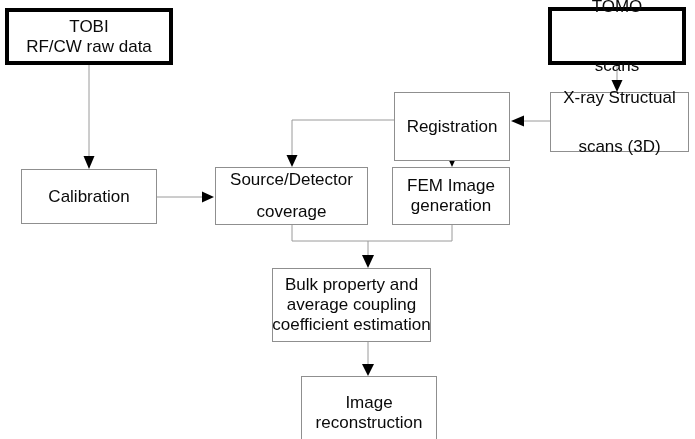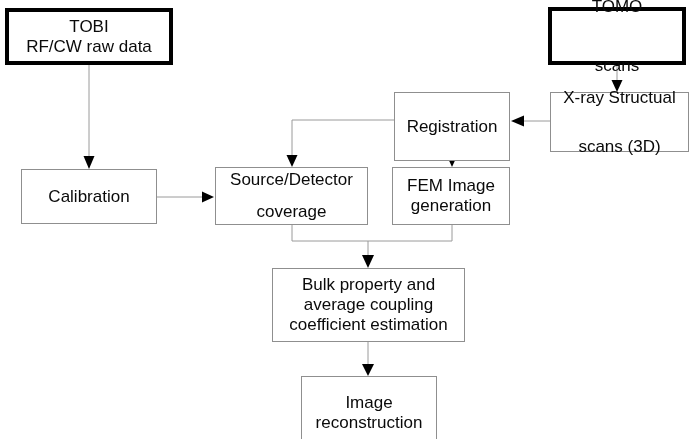--- a/index.html
+++ b/index.html
@@ -103,21 +103,21 @@
   <div class="node" style="left:215px; top:167px; width:153px; height:58px;gap:12px;">
     <div class="nl">Source/Detector</div>
     <div class="nl">coverage</div>
   </div>
 
   <div class="node" style="left:392px; top:167px; width:118px; height:58px;">
     <div class="nl">FEM Image</div>
     <div class="nl">generation</div>
   </div>
 
-  <div class="node" style="left:272px; top:268px; width:193px; height:74px;">
+  <div class="node" style="left:272px; top:268px; width:159px; height:74px;">
     <div class="nl">Bulk property and</div>
     <div class="nl">average coupling</div>
     <div class="nl">coefficient estimation</div>
   </div>
 
   <div class="node" style="left:301px; top:376px; width:136px; height:74px;">
     <div class="nl">Image</div>
     <div class="nl">reconstruction</div>
   </div>
 

